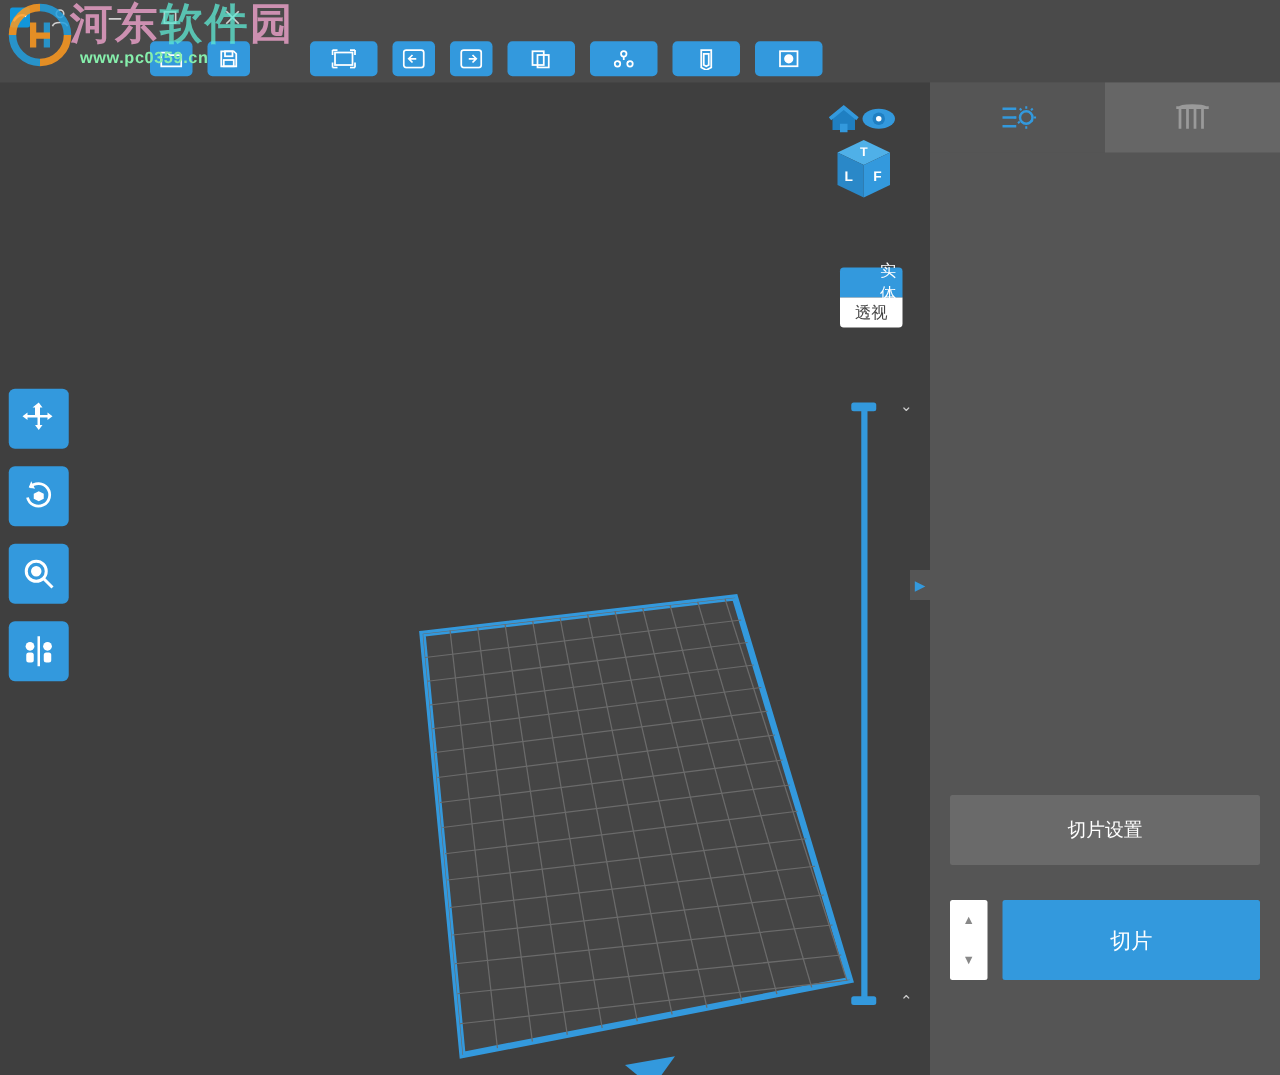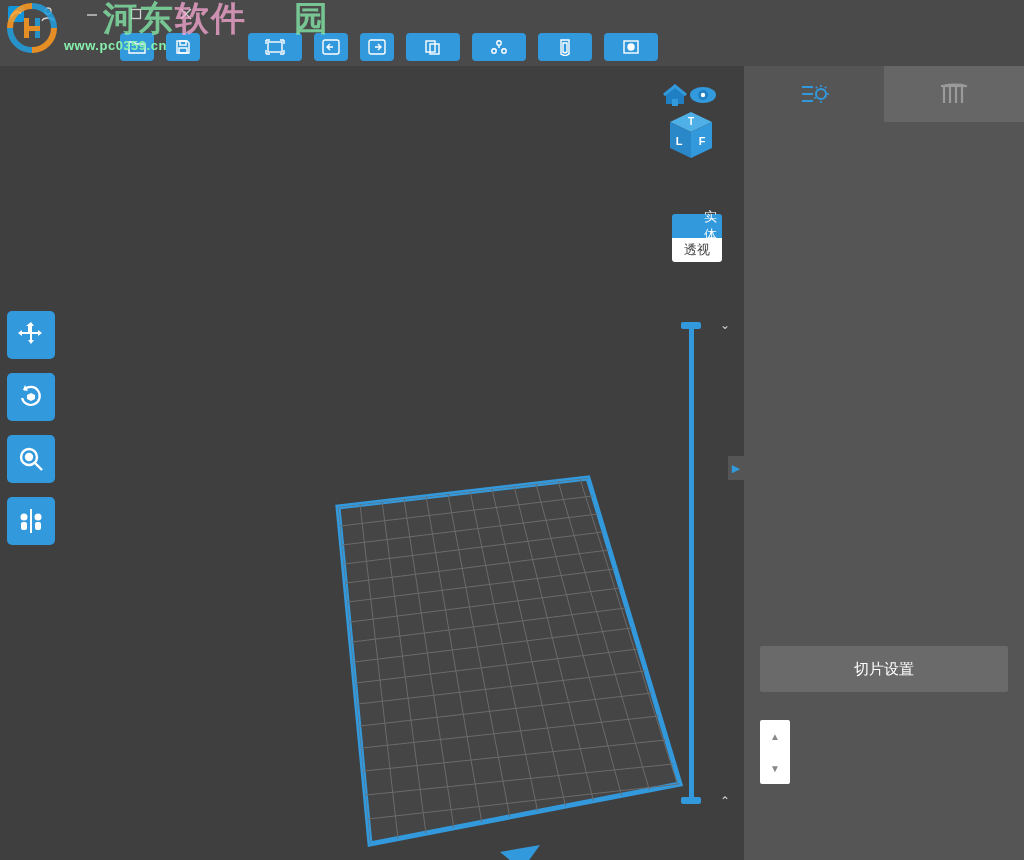--- a/index.html
+++ b/index.html
@@ -38,30 +38,30 @@
 
 .panel { width: 280px; background: #555; position: relative; }
 .panel-tabs { height: 56px; display: flex; }
 .ptab { flex:1; display:flex; align-items:center; justify-content:center; background:#666; cursor:pointer; }
 .ptab.active { background: #555; }
 .panel-list-header { display:flex; align-items:center; padding: 10px 14px; gap:8px; color:#d6d6d6; font-size:13px; }
 .panel-list-header .flex { flex:1; }
 .panel-list-header input[type=checkbox] { width:16px; height:16px; }
 .panel-body { height: 420px; }
 .panel-bottom { position:absolute; bottom:76px; left:16px; right:16px; }
-.slice-settings-btn { height: 46px; background: #6a6a6a; color:#fff; display:flex; align-items:center; justify-content:center; font-size:15px; cursor:pointer; border-radius:2px; margin-bottom: 28px; }
+.slice-settings-btn { height: 56px; background: #6a6a6a; color:#fff; display:flex; align-items:center; justify-content:center; font-size:15px; cursor:pointer; border-radius:2px; margin-bottom: 28px; }
 .slice-row { display:flex; gap:12px; }
 .spinner { width:30px; height:64px; background:#fff; display:flex; flex-direction:column; border-radius:2px; }
 .spinner .sp { flex:1; display:flex; align-items:center; justify-content:center; color:#888; font-size:10px; cursor:pointer; }
 .slice-btn { flex:1; height:64px; background:#3399dd; color:#fff; display:flex; align-items:center; justify-content:center; font-size:17px; border-radius:2px; cursor:pointer; }
 
 .watermark { position:absolute; left:6px; top:-4px; z-index:10; pointer-events:none; }
 .wm1 { font-size:34px; font-weight:bold; letter-spacing:2px; opacity:0.75; }
-.wm1 .o { color:#86efac;margin-left:47px; }
-.wm1 .b { color:#f9a8d4; }
+.wm1 .o { color:#f9a8d4; }
+.wm1 .b { color:#5eead4; }
 .wm-url { font-size:13px; color:#86efac; font-weight:bold; letter-spacing:0.5px; margin-top:-4px; }
 .wm-logo { position:absolute; left:0; top:6px; opacity:0.85; }
 
 svg.plate { position:absolute; left:0; top:0; }
 </style>
 </head>
 <body>
 
 <div class="titlebar">
   <div class="app-icon">
@@ -303,16 +303,17 @@
       </div>
     </div>
     <div class="panel-body"></div>
     <div class="panel-bottom">
       <div class="slice-settings-btn">切片设置</div>
       <div class="slice-row">
         <div class="spinner">
           <div class="sp">▲</div>
           <div class="sp">▼</div>
         </div>
+        <div class="slice-btn">切片</div>
       </div>
     </div>
   </div>
 </div>
 
 </body></html>

